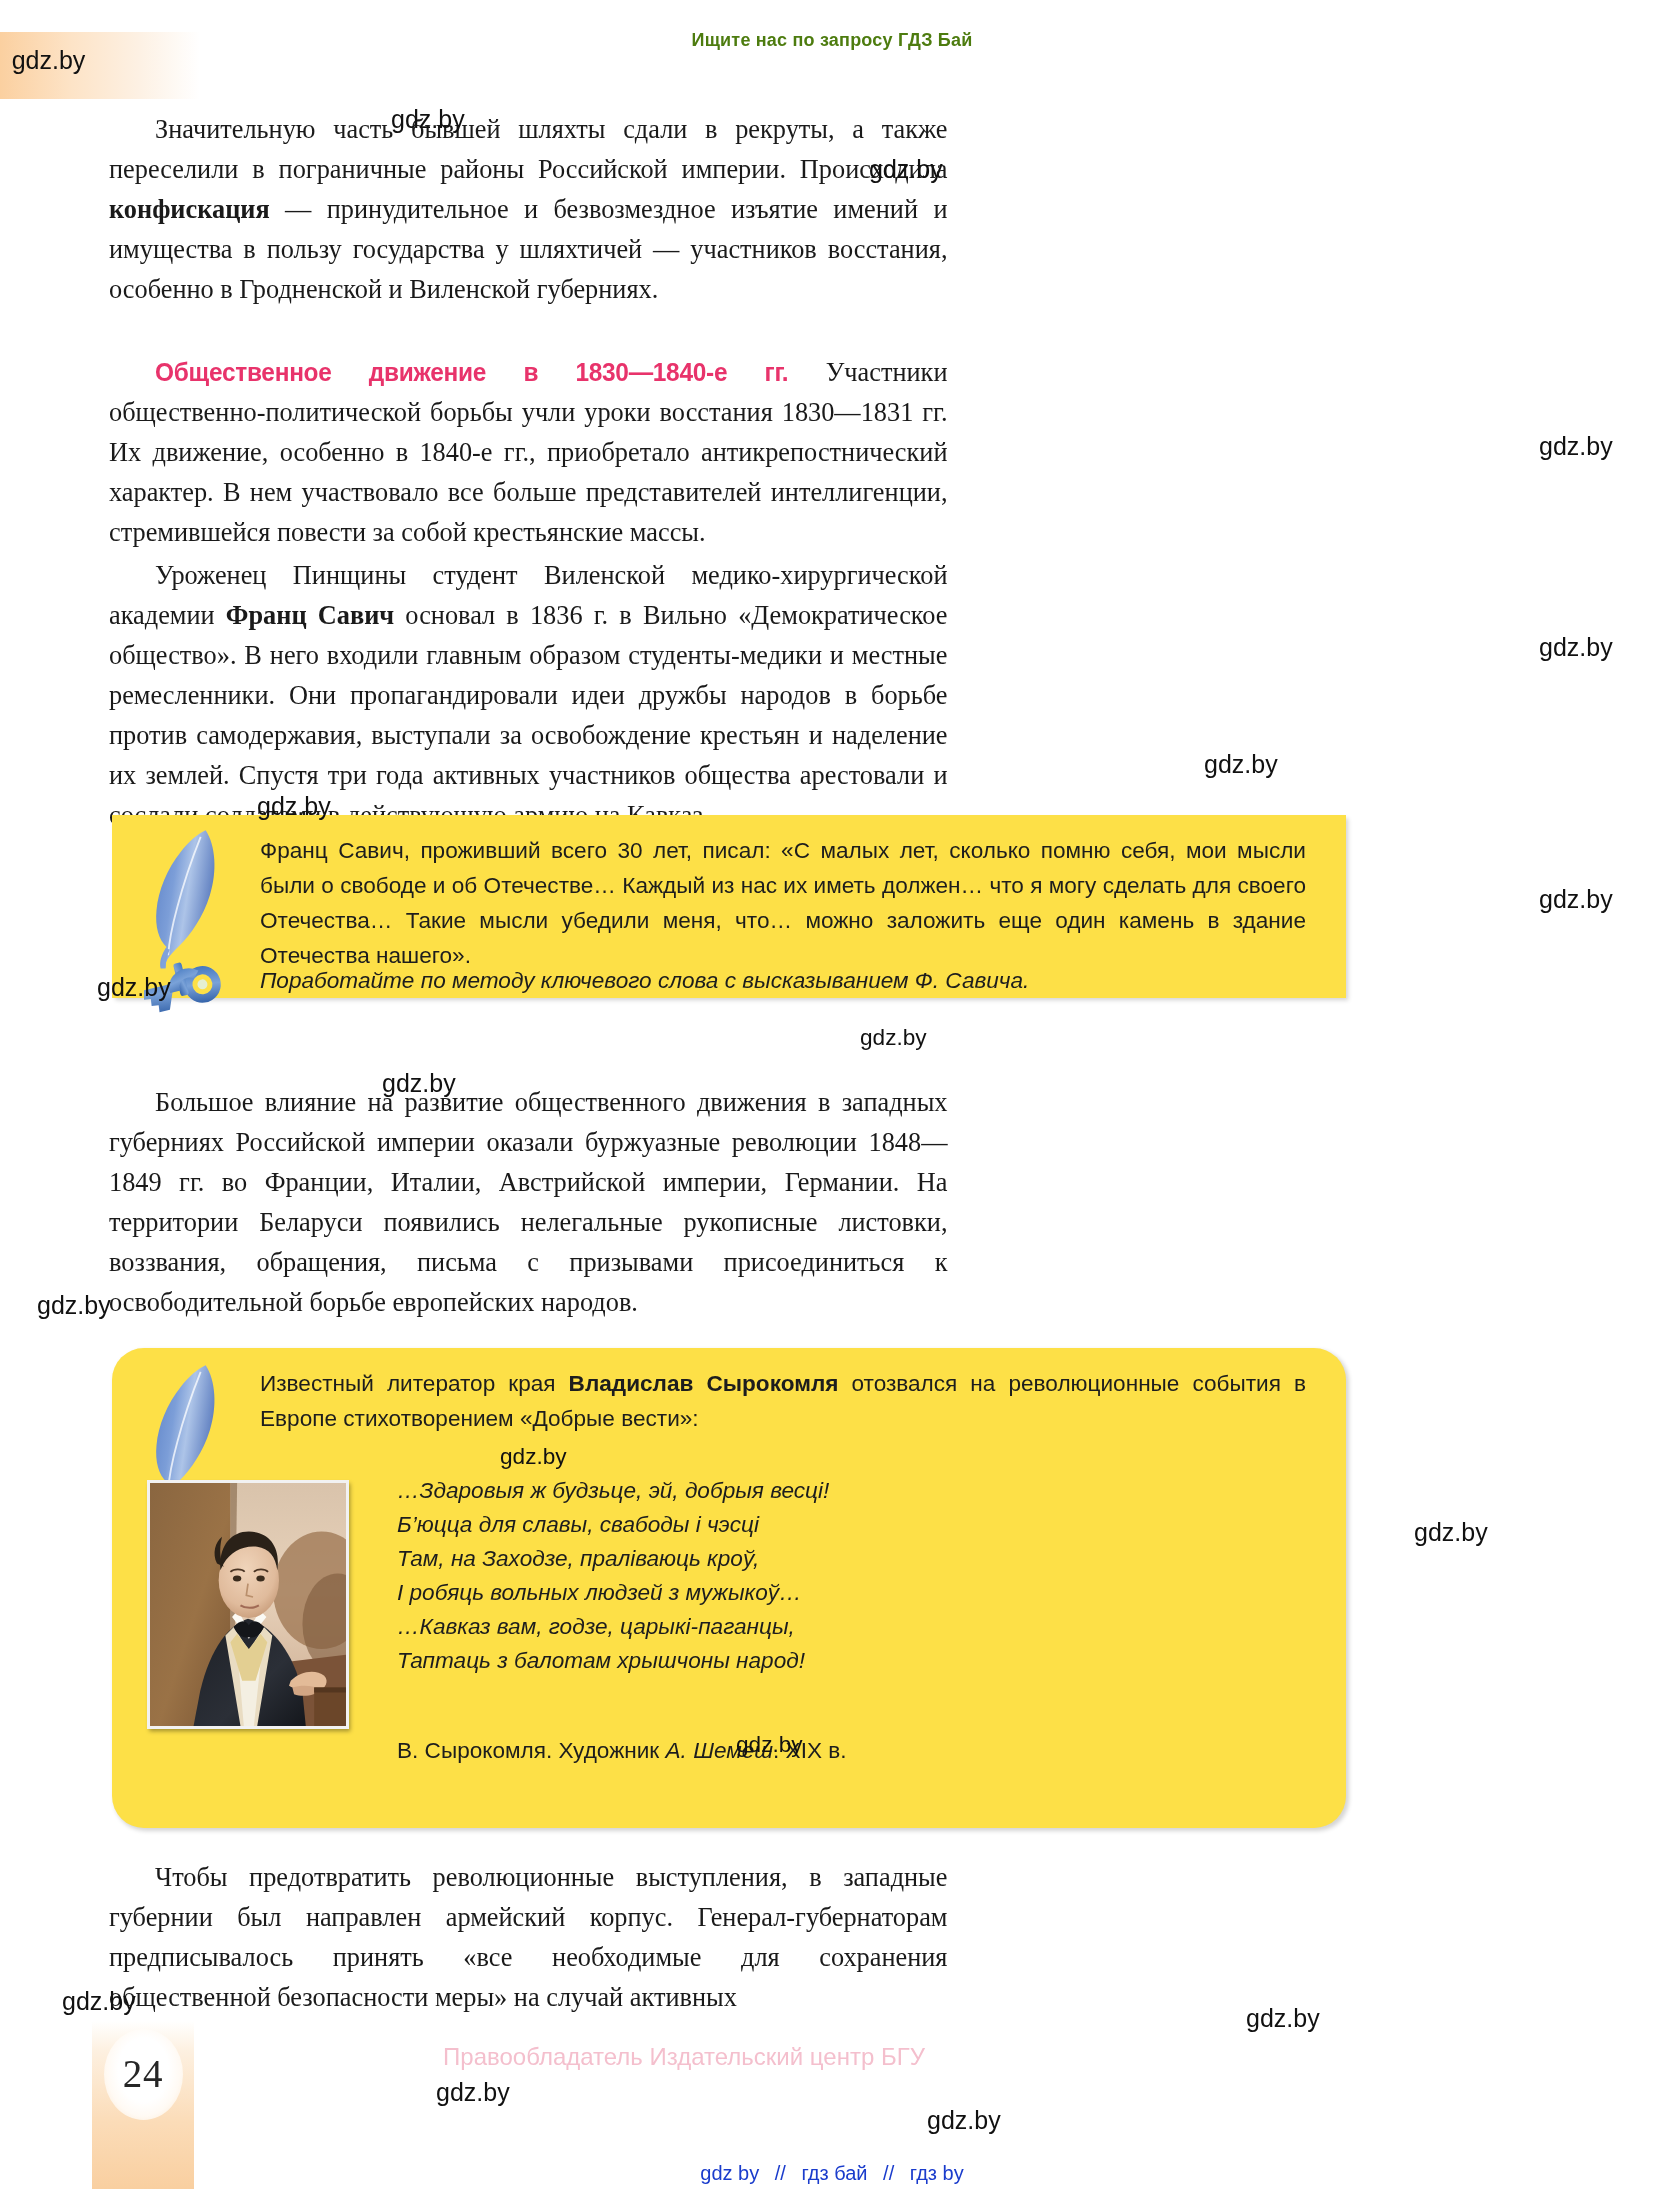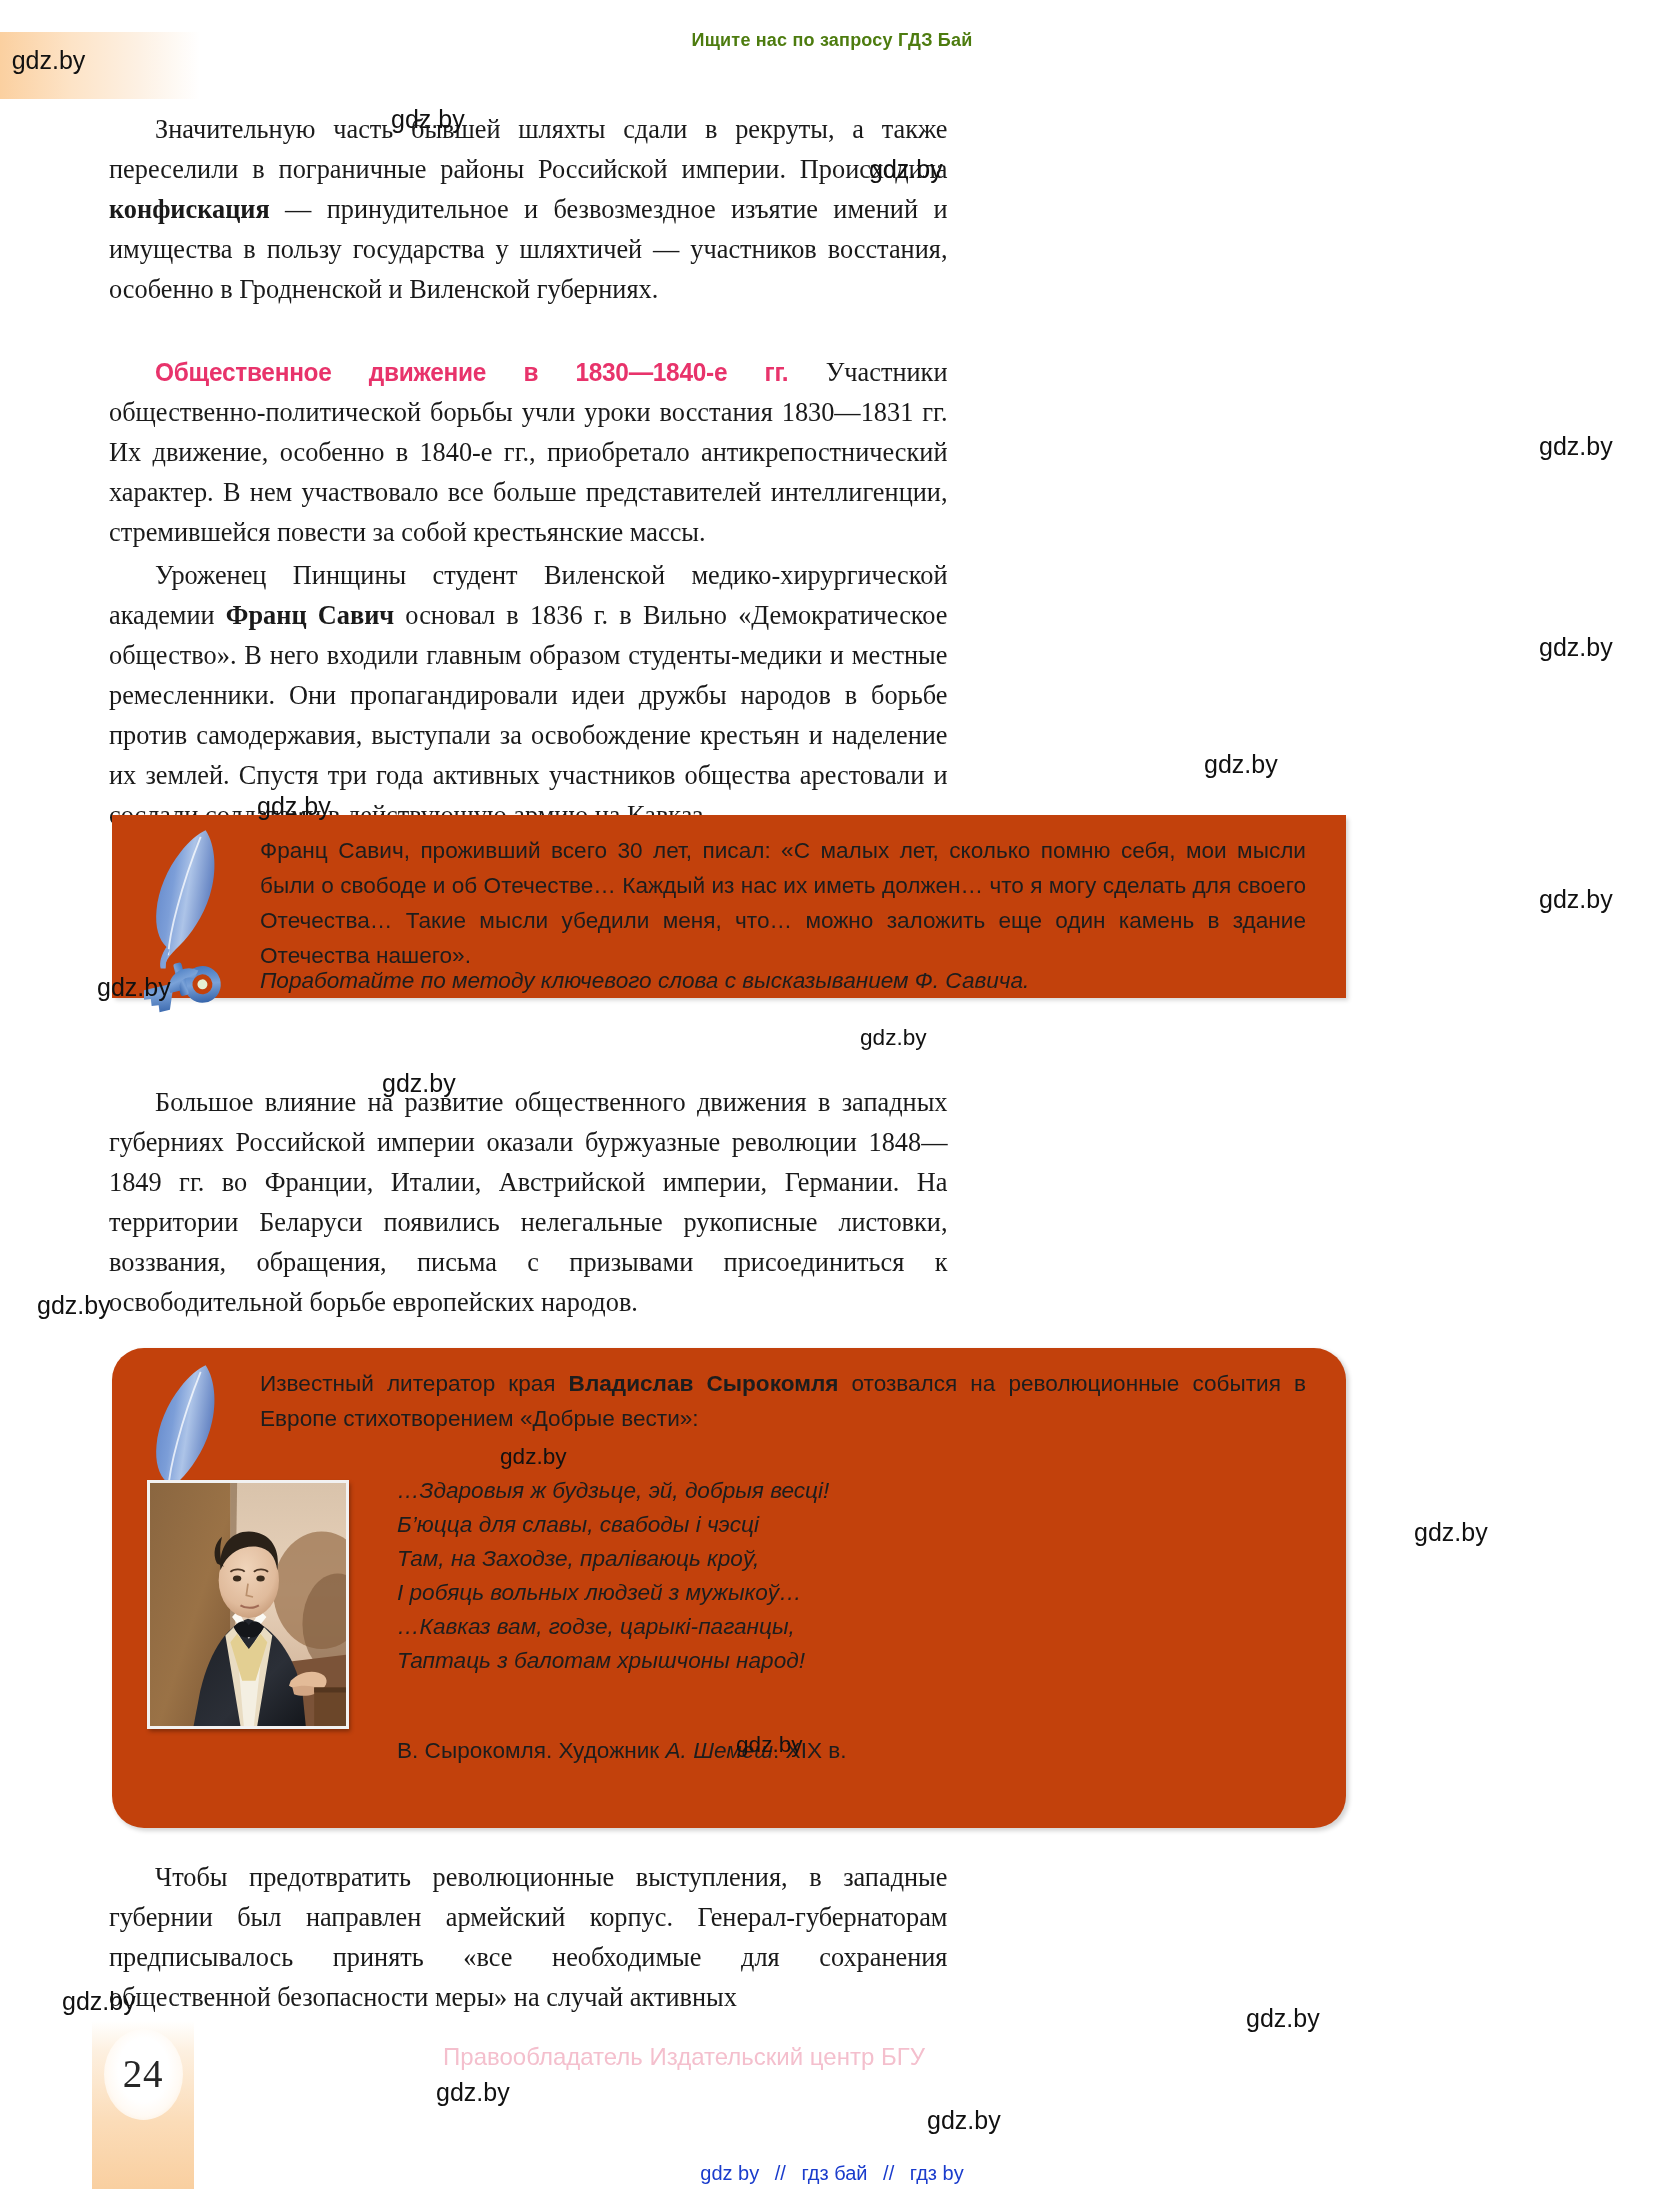--- a/index.html
+++ b/index.html
@@ -107,21 +107,21 @@
     font-family: "Liberation Sans", sans-serif;
     font-weight: bold;
     font-size: 26px;
     color: #e8336b;
     letter-spacing: -0.3px;
   }
 
   
   .note-box {
     position: absolute;
-    background: #c2410c;
+    background: #fde047;
     box-shadow: 2.5px 2.5px 4.2px rgba(0,0,0,0.17);
   }
   .note-inner {
     position: relative;
     height: 100%;
   }
   .note-text {
     font-family: "Liberation Sans", sans-serif;
     font-size: 22.6px;
     line-height: 35px;

